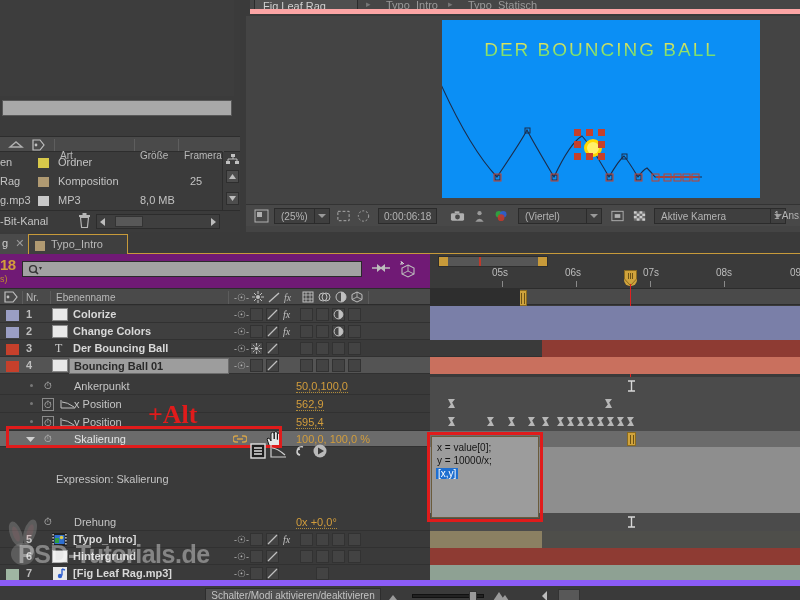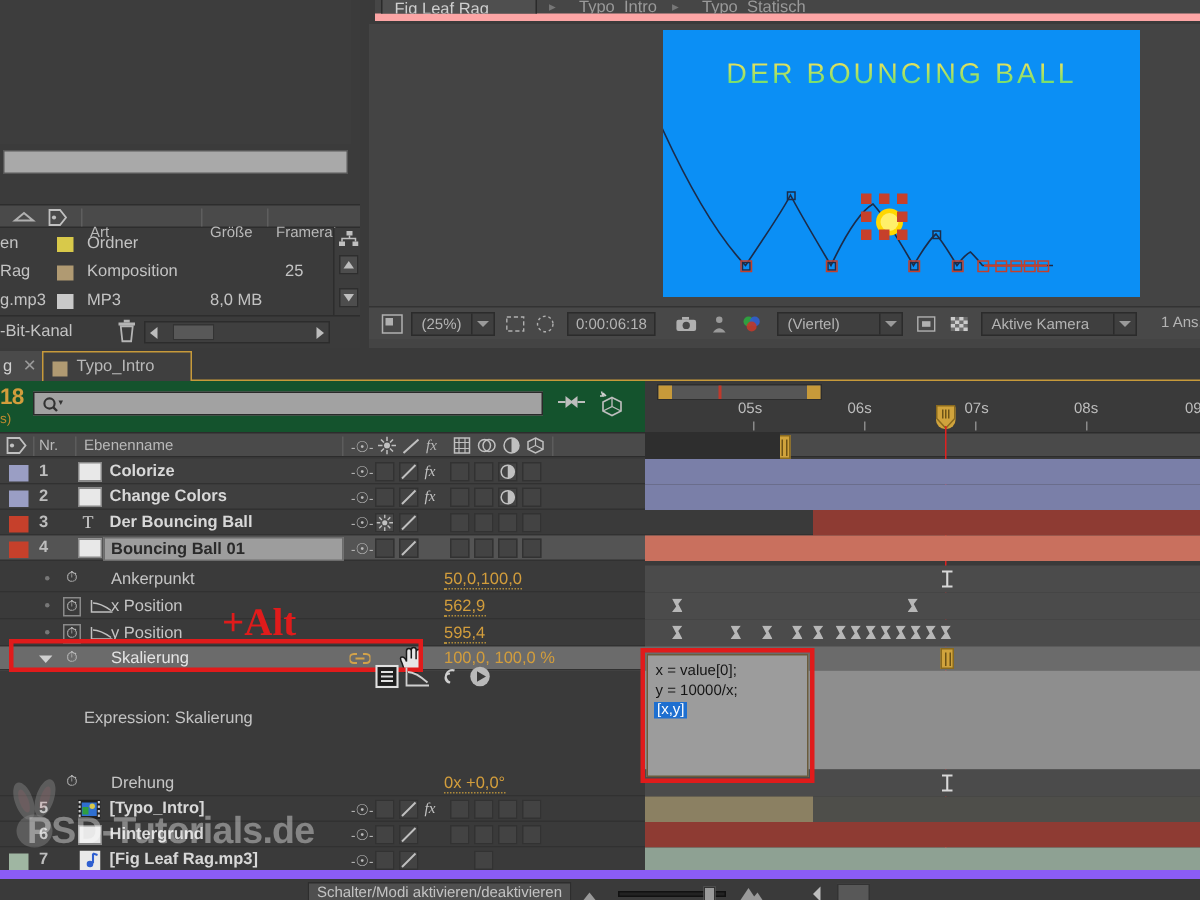--- a/index.html
+++ b/index.html
@@ -82,21 +82,21 @@
   #tab-a{ position:absolute; left:0; top:2px; height:20px; padding:3px 12px 0 2px;
     font-size:11px; color:#cfcfcf; background:#4a4a4a; }
   #tab-b{ position:absolute; left:28px; top:2px; height:20px; width:100px;
     background:#3f3f3f; border:1px solid #c79a3a; border-bottom:none;
     padding-top:3px; font-size:11px; color:#b9b9b9;}
   #tab-b .sw{ position:absolute; left:6px; top:6px; width:10px;height:10px;
     background:#b09a72;}
   #tab-b span.lbl{ position:absolute; left:22px; top:3px;}
 
   #tl-toolbar{ position:absolute; left:0; top:254px; width:704px; height:34px;
-    background:#14532d; }
+    background:#701a75; }
   #tc{ position:absolute; left:0; top:2px; font-size:15px; color:#d29d3c;
     font-weight:bold; letter-spacing:-0.5px;}
   #tc-sub{ position:absolute; left:0; top:20px; font-size:9px; color:#c08b2f;}
   #tl-search{ position:absolute; left:22px; top:7px; width:340px; height:16px;
     background:#a2a2a2; border:1px solid #2a2a2a;}
   #tl-search .mag{ position:absolute; left:5px; top:2px; }
   .tlbtn{ position:absolute; top:6px; }
 
   #col-hdr{ position:absolute; left:0; top:288px; width:800px; height:17px;
     background:#4a4a4a; border-top:1px solid #2c2c2c; border-bottom:1px solid #2c2c2c;}
@@ -378,21 +378,21 @@
       <rect x="2" y="2" width="3" height="2.5"></rect>
         <rect x="8" y="2" width="3" height="2.5"></rect>
       <rect x="5" y="4.5" width="3" height="2.5"></rect>
         <rect x="11" y="4.5" width="3" height="2.5"></rect>
       <rect x="2" y="7" width="3" height="2.5"></rect>
         <rect x="8" y="7" width="3" height="2.5"></rect>
       <rect x="5" y="9.5" width="3" height="2.5"></rect>
         <rect x="11" y="9.5" width="3" height="2.5"></rect>
     </g>
   </svg>
-  <div class="vbdrop" style="left:408px;width:104px">
+  <div class="vbdrop" style="left:408px;width:132px">
     <span>Aktive Kamera</span>
     <div style="position:absolute;right:14px;top:0;width:1px;height:14px;background:#2b2b2b"></div>
     <div class="carat" style="right:3px"></div>
   </div>
   <div class="vbdrop" style="left:522px;width:40px;border:none;background:none">
     <span>1 Ans...</span>
   </div>
 </div>
 
 <div id="tl-tabs">

